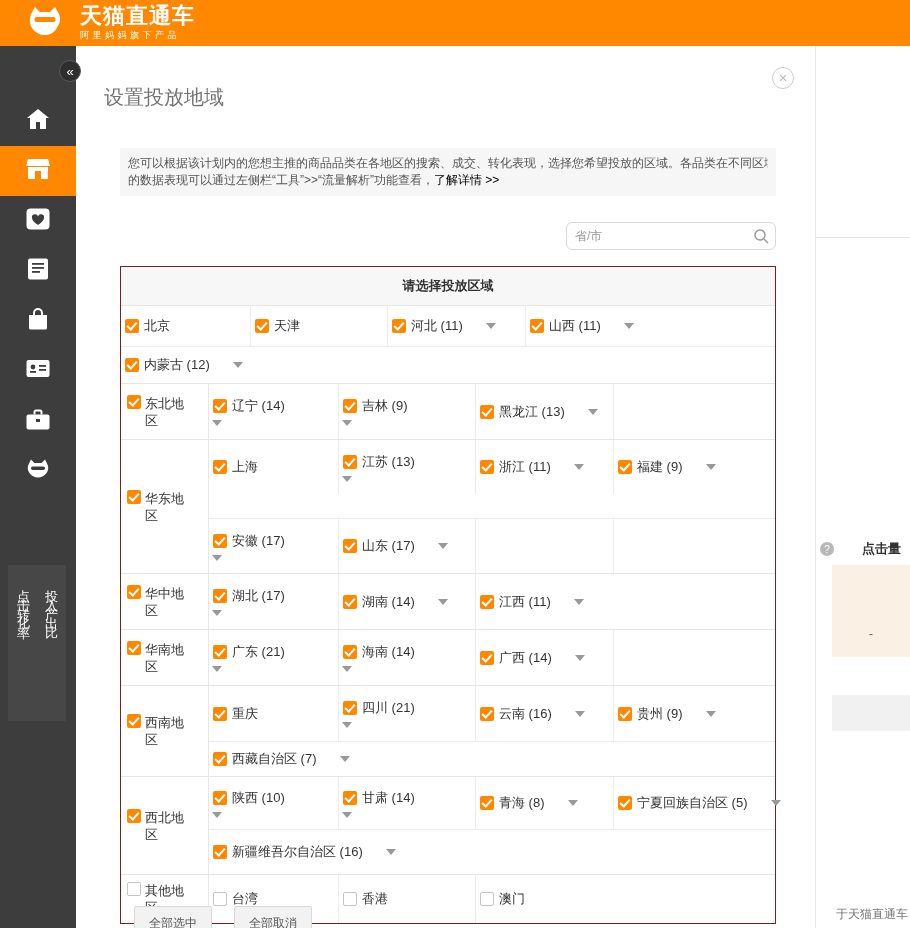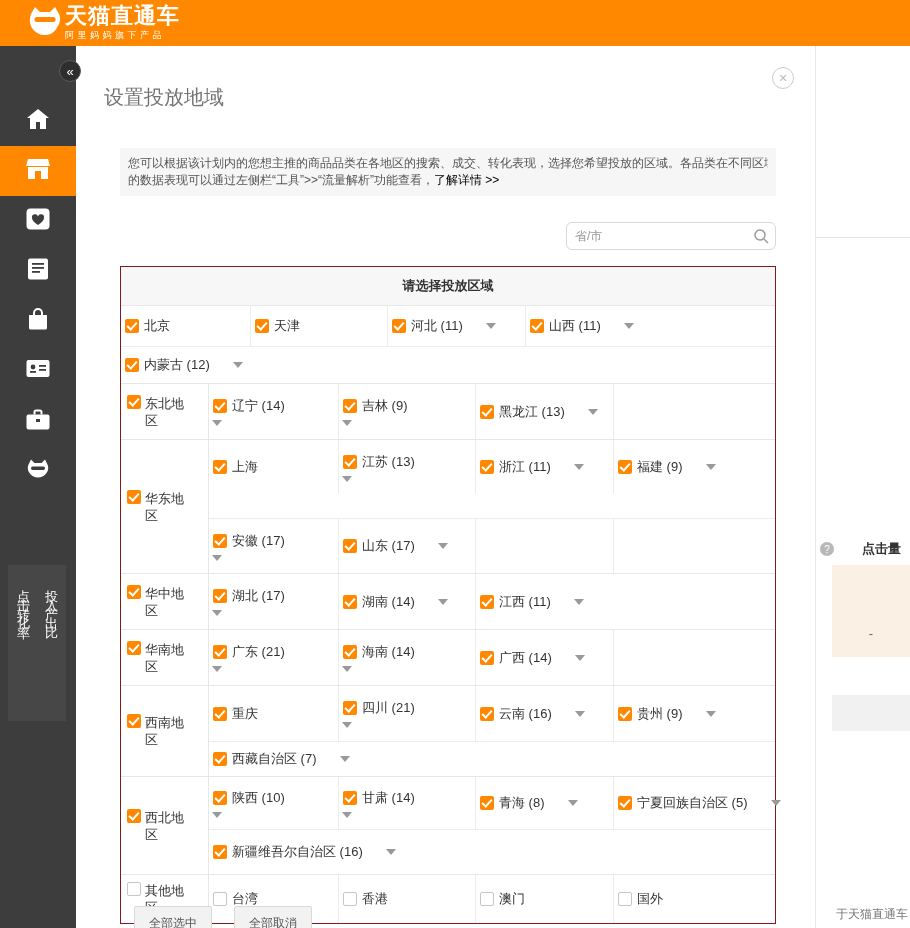--- a/index.html
+++ b/index.html
@@ -2,21 +2,21 @@
 <html><head>
 <meta charset="utf-8">
 <style>
   html,body{margin:0;padding:0}
   body{width:910px;height:928px;position:relative;overflow:hidden;background:#fff;
        font-family:"Liberation Sans","DejaVu Sans",sans-serif;color:#333}
 
   
   .topbar{position:absolute;left:0;top:0;width:910px;height:46px;background:#ff8800;z-index:40;
           display:flex;align-items:center;padding-left:26px;box-sizing:border-box}
-  .logo{display:flex;align-items:center;gap:1px}
+  .logo{display:flex;align-items:center;gap:16px}
   .logo-text .t1{font-size:22px;font-weight:bold;color:#fff;line-height:22px;letter-spacing:1px}
   .logo-text .t2{font-size:9px;color:#fff;letter-spacing:3.5px;margin-top:2px;white-space:nowrap}
 
   
   .sidebar{position:absolute;left:0;top:46px;width:76px;height:882px;background:#3d3d3d;z-index:30}
   .sidebar-nav{padding-top:50px}
   .side-item{width:76px;height:50px;display:flex;align-items:center;justify-content:center;cursor:pointer}
   .side-item.active{background:#ff8800}
   .metrics-panel{position:absolute;left:8px;top:519px;width:58px;height:156px;background:#474747;
                  display:flex;justify-content:center;gap:6px;padding-top:14px;box-sizing:border-box}
@@ -522,26 +522,20 @@
                   <span class="cb"></span>
                   <span class="plabel">香港</span>
                 </div>
               </div>
               <div class="pcell">
                 <div class="ptop">
                   <span class="cb"></span>
                   <span class="plabel">澳门</span>
                 </div>
               </div>
-              <div class="pcell">
-                <div class="ptop">
-                  <span class="cb"></span>
-                  <span class="plabel">国外</span>
-                </div>
-              </div>
             </div>
           </div>
         </div>
       </div>
   </div>
 
   <div class="actions">
     <button class="action-btn">全部选中</button>
     <button class="action-btn">全部取消</button>
   </div>

